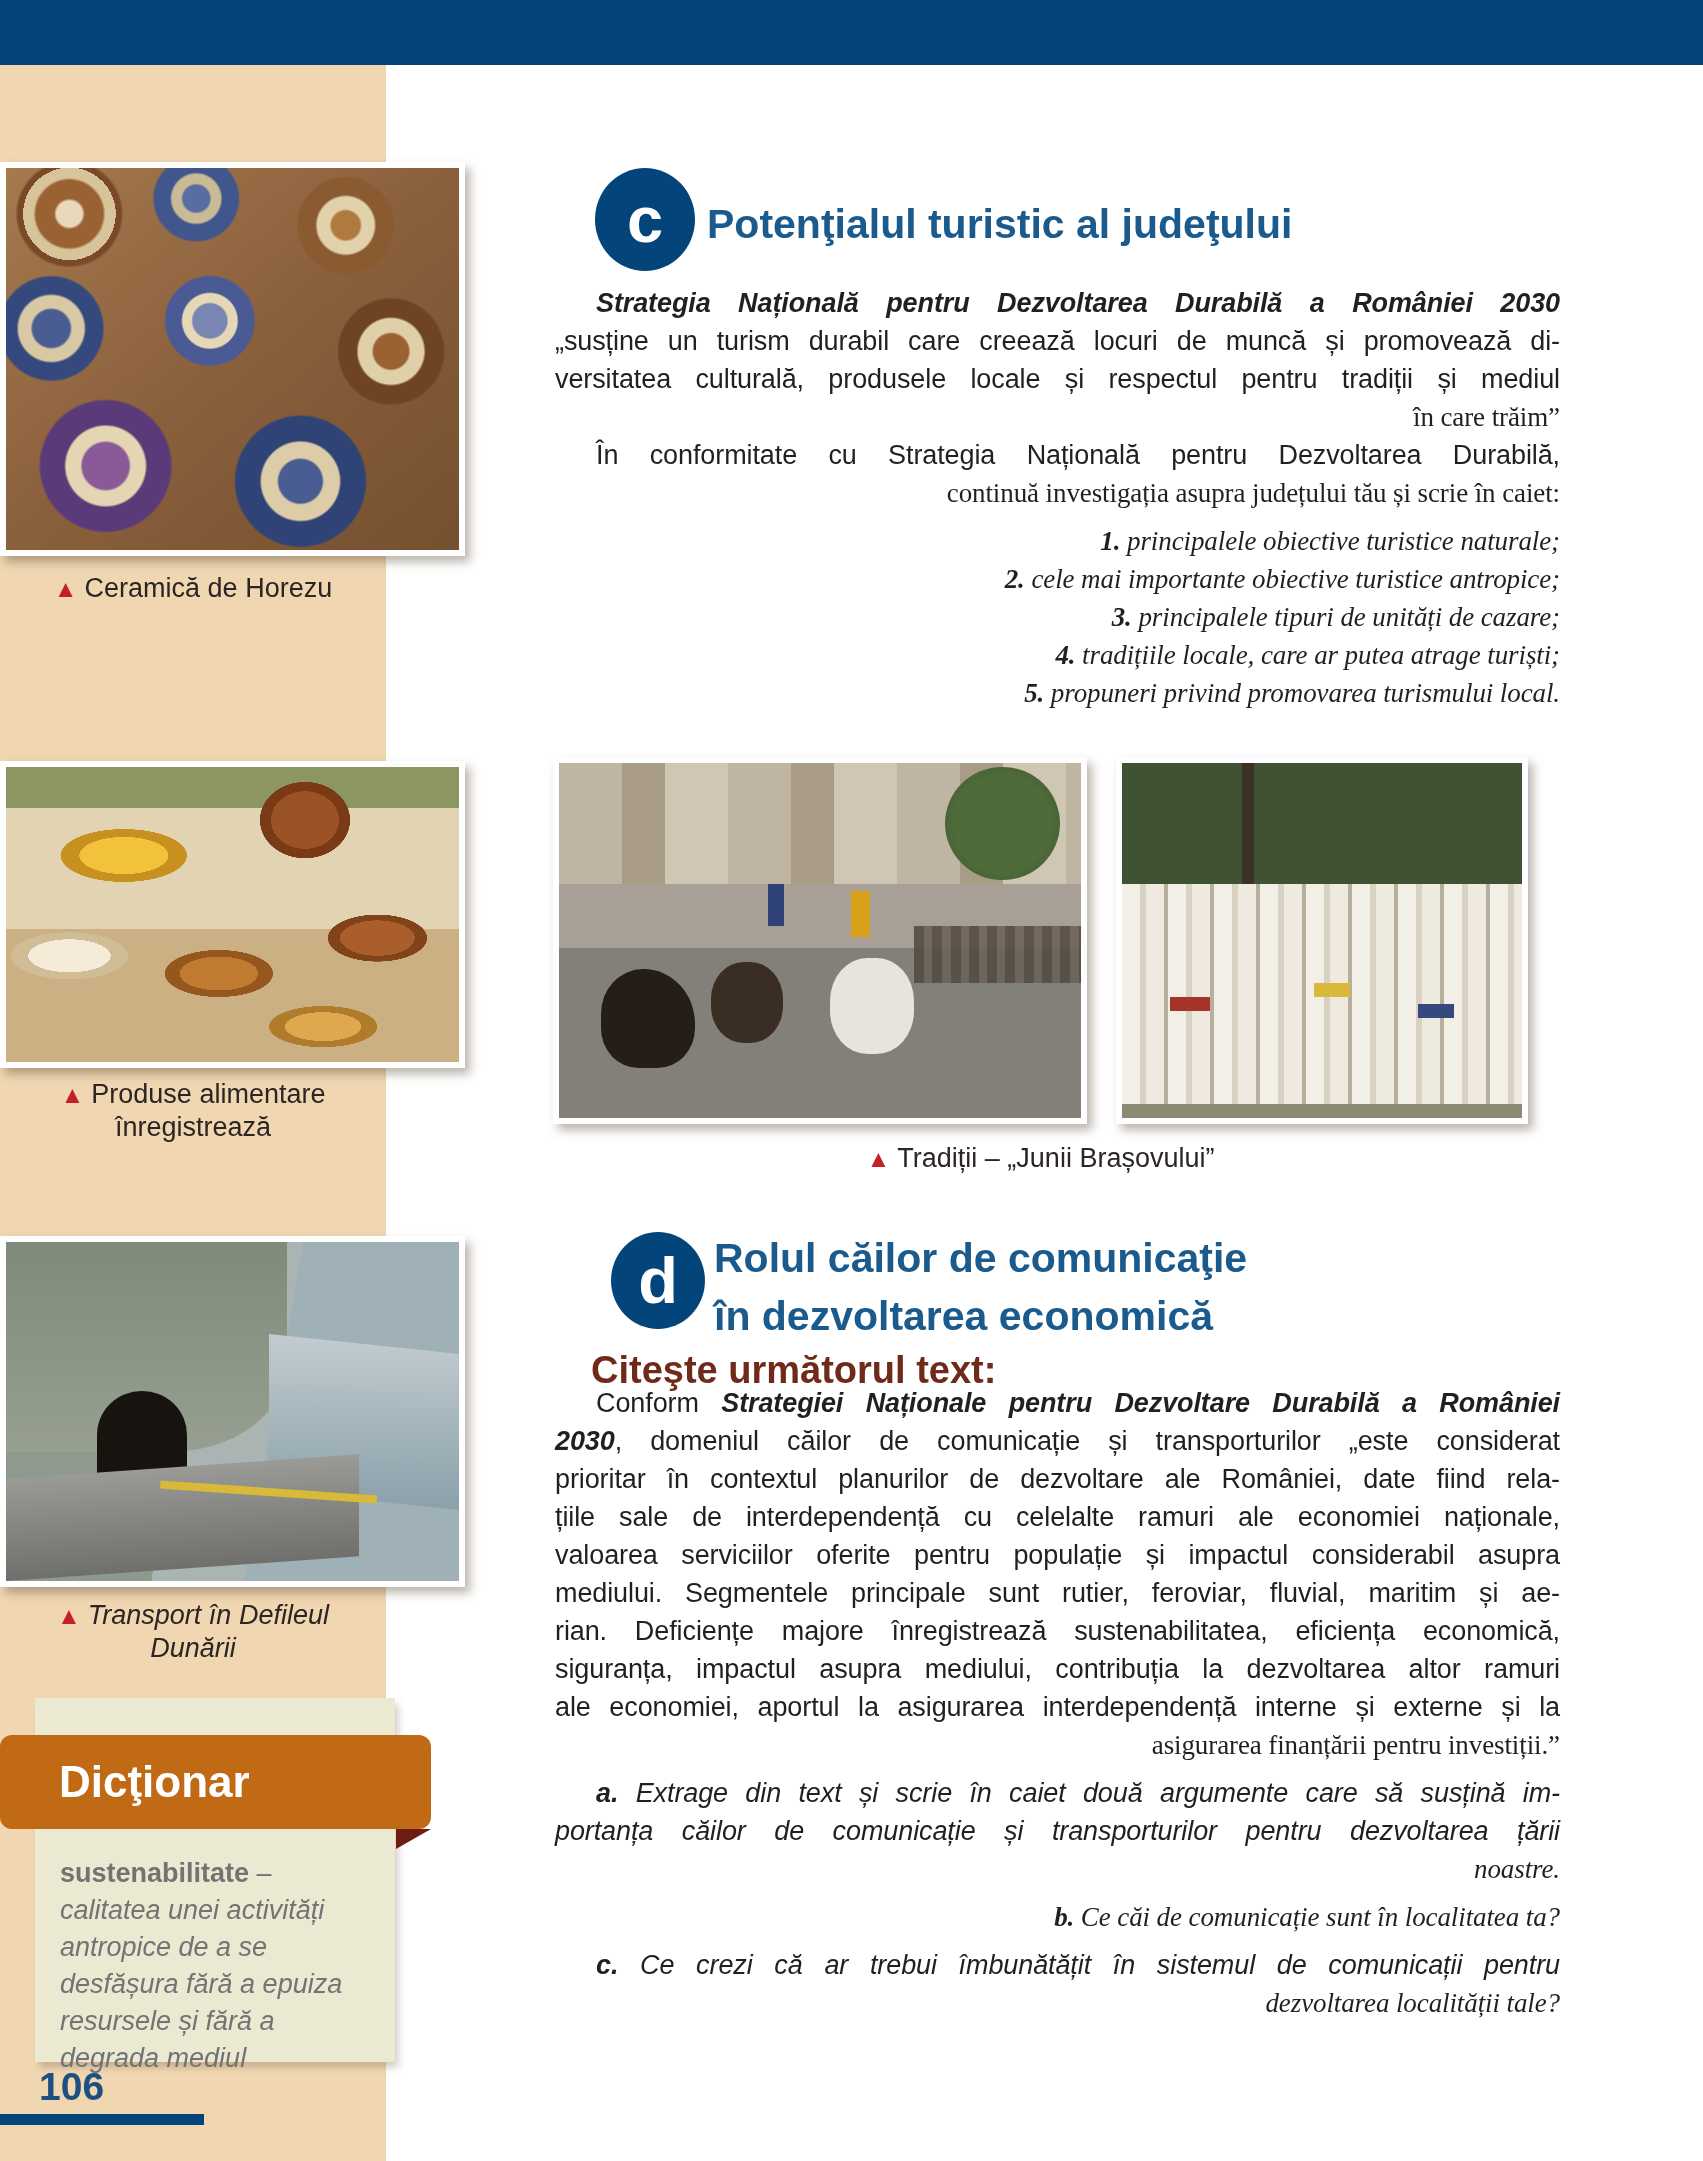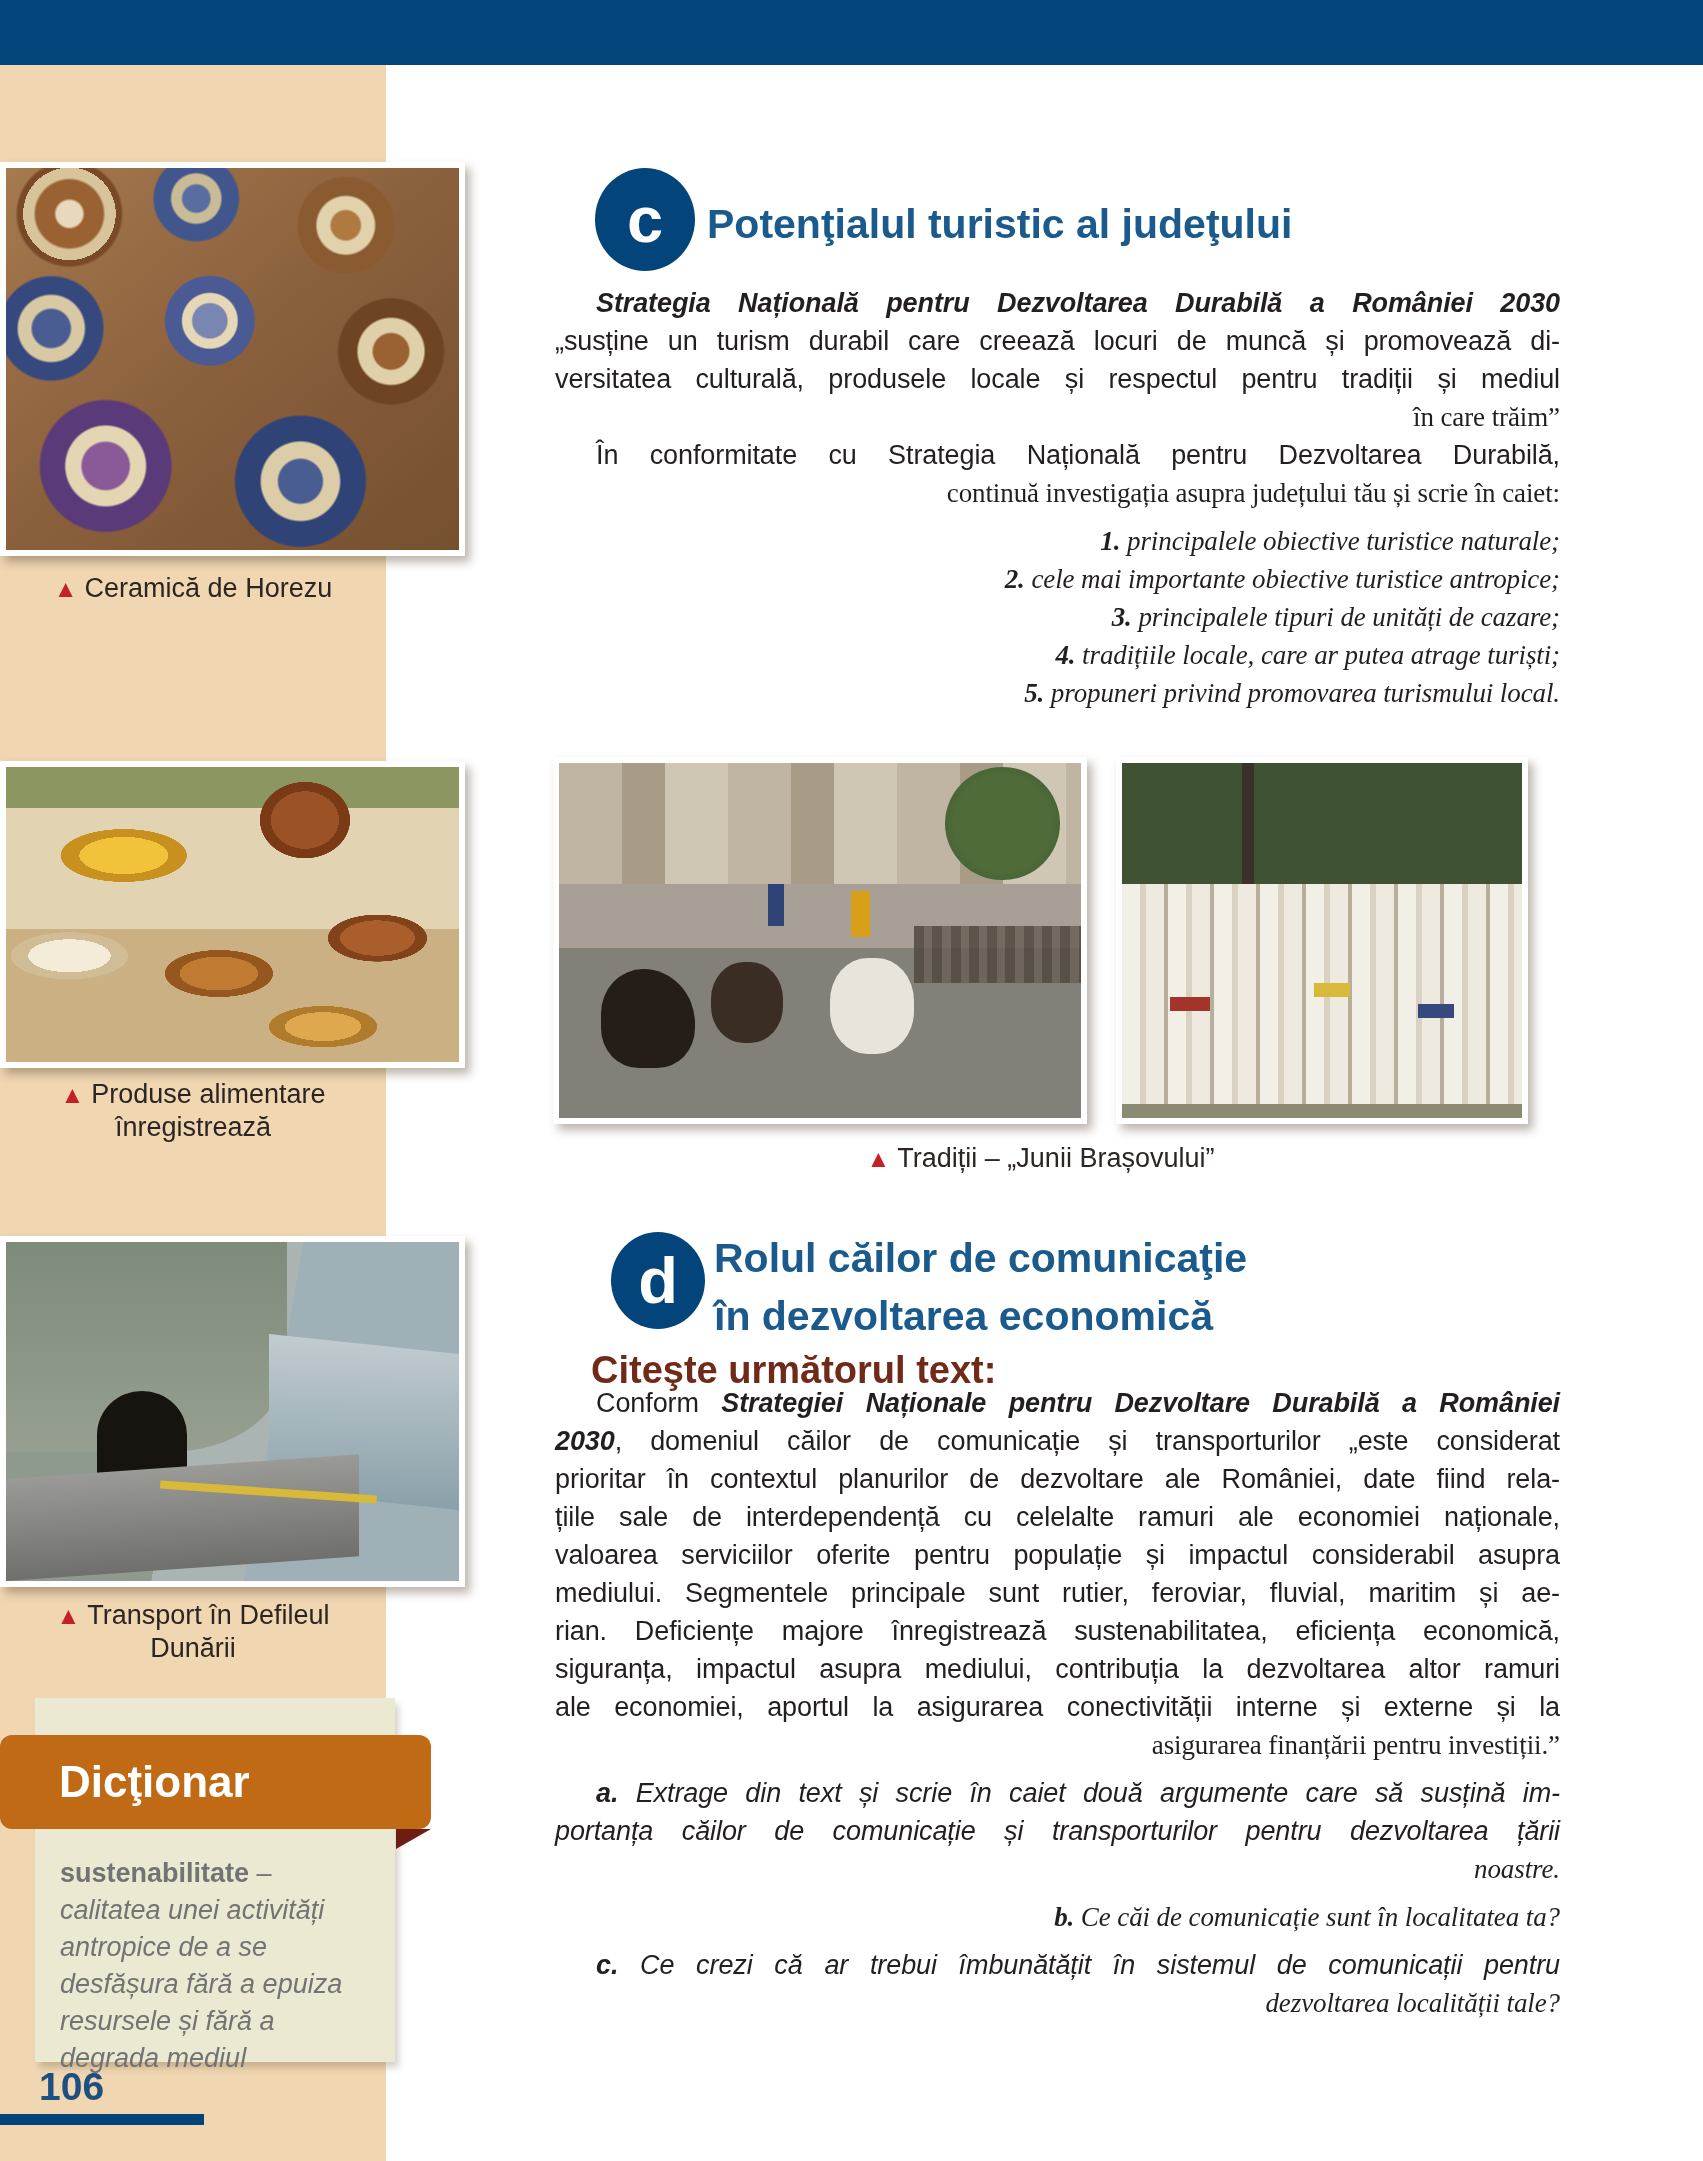--- a/index.html
+++ b/index.html
@@ -123,21 +123,21 @@
 
   <div class="photo" style="left:0;top:1236px;width:465px;height:351px;">
     <div class="img roadimg">
       <div class="cliff"></div>
       <div class="river"></div>
       <div class="tunnel"></div>
       <div class="roadway"></div>
       <div class="rail"></div>
     </div>
   </div>
-  <div class="caption" style="left:0;top:1599px;">
+  <div class="caption" style="left:0;top:1599px;font-style:italic;">
     <span class="tri">▲</span><span>Transport în Defileul</span><br>
     <span>Dunării</span>
   </div>
 
   <div class="dictbox"></div>
   <div class="dictbanner">
     <span class="t">Dicţionar</span>
   </div>
   <div class="dictfold"></div>
   <div class="dicttext">
@@ -202,21 +202,21 @@
 
   <div class="flowtext ft-d">
     <span class="jline ind"><span>Conform </span><span class="bi">Strategiei Naționale pentru Dezvoltare Durabilă a României</span></span>
     <span class="jline"><span class="bi">2030</span><span>, domeniul căilor de comunicație și transporturilor „este considerat</span></span>
     <span class="jline">prioritar în contextul planurilor de dezvoltare ale României, date fiind rela-</span>
     <span class="jline">țiile sale de interdependență cu celelalte ramuri ale economiei naționale,</span>
     <span class="jline">valoarea serviciilor oferite pentru populație și impactul considerabil asupra</span>
     <span class="jline">mediului. Segmentele principale sunt rutier, feroviar, fluvial, maritim și ae-</span>
     <span class="jline">rian. Deficiențe majore înregistrează sustenabilitatea, eficiența economică,</span>
     <span class="jline">siguranța, impactul asupra mediului, contribuția la dezvoltarea altor ramuri</span>
-    <span class="jline">ale economiei, aportul la asigurarea conectivității interne și externe și la</span>
+    <span class="jline">ale economiei, aportul la asigurarea interdependență interne și externe și la</span>
     <span class="jlast">asigurarea finanțării pentru investiții.”</span>
 
     <div class="qa-item">
       <span class="jline ind"><span class="bi">a.</span><span class="it"> Extrage din text și scrie în caiet două argumente care să susțină im-</span></span>
       <span class="jline it">portanța căilor de comunicație și transporturilor pentru dezvoltarea țării</span>
       <span class="jlast it">noastre.</span>
     </div>
     <div class="qa-item">
       <span class="jlast ind"><span class="bi">b.</span><span class="it"> Ce căi de comunicație sunt în localitatea ta?</span></span>
     </div>

